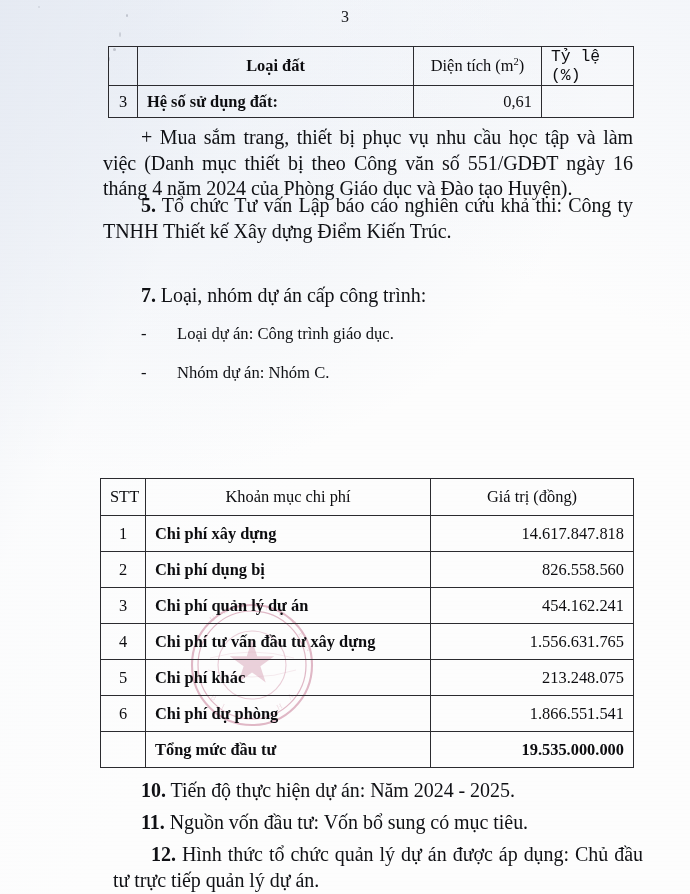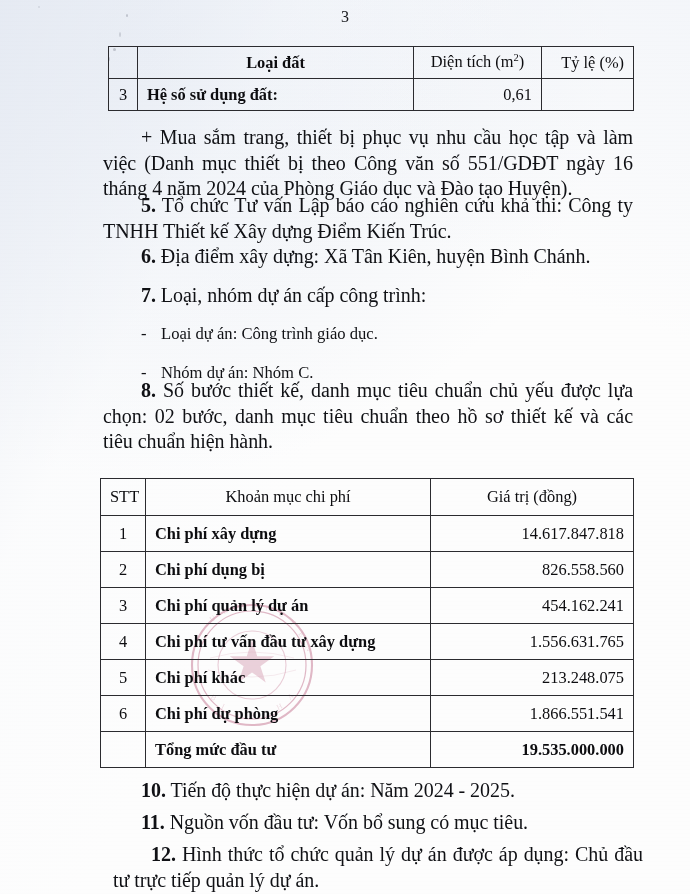--- a/index.html
+++ b/index.html
@@ -74,21 +74,21 @@
     line-height: 25.5px;
     color: #101115;
   }
   .bullet .dash {
     position: absolute;
     left: 0;
     top: 0;
   }
   .bullet .btxt {
     display: block;
-    margin-left: 20px;
+    margin-left: 36px;
   }
 
   
   table {
     position: absolute;
     border-collapse: collapse;
     table-layout: fixed;
     font-size: 16.4px;
     color: #0d0d10;
     background: transparent;
@@ -157,60 +157,54 @@
         <col class="k1">
         <col class="k2">
         <col class="k3">
         <col class="k4">
       </colgroup>
     <thead>
       <tr>
         <th class="c-stt"></th>
         <th class="c-name" style="text-align:center;">Loại đất</th>
         <th class="c-val" style="text-align:center;"><span>Diện tích (m</span><span class="sup">2</span><span>)</span></th>
-        <th class="c-val" style="text-align:right;">Tỷ lệ (%)</th>
+        <th class="c-val" style="text-align:left;font-family:Liberation Mono, monospace;">Tỷ lệ (%)</th>
       </tr>
     </thead>
     <tbody>
       <tr>
         <td class="c-stt">3</td>
         <td class="c-name">Hệ số sử dụng đất:</td>
         <td class="c-val">0,61</td>
         <td class="c-val"></td>
       </tr>
     </tbody>
   </table>
 
   <div class="para indent" style="left:103px; top:125px; width:530px;">+ Mua sắm trang, thiết bị phục vụ nhu cầu học tập và làm việc (Danh mục thiết bị theo Công văn số 551/GDĐT ngày 16 tháng 4 năm 2024 của Phòng Giáo dục và Đào tạo Huyện).</div>
 
   <div class="para indent" style="left:103px; top:193px; width:530px;">
     <b>5.</b><span> Tổ chức Tư vấn Lập báo cáo nghiên cứu khả thi: Công ty TNHH Thiết kế Xây dựng Điểm Kiến Trúc.</span>
   </div>
 
-  <div class="para indent" style="left:103px; top:244px; width:530px; text-align:left;">
-    <b>6.</b><span> Địa điểm xây dựng: Xã Tân Kiên, huyện Bình Chánh.</span>
-  </div>
 
   <div class="para indent" style="left:103px; top:283px; width:530px; text-align:left;">
     <b>7.</b><span> Loại, nhóm dự án cấp công trình:</span>
   </div>
 
   <div class="bullet" style="left:141px; top:321px; width:480px;">
     <span class="dash">-</span>
     <span class="btxt">Loại dự án: Công trình giáo dục.</span>
   </div>
 
   <div class="bullet" style="left:141px; top:360px; width:480px;">
     <span class="dash">-</span>
     <span class="btxt">Nhóm dự án: Nhóm C.</span>
   </div>
 
-  <div class="para indent" style="left:103px; top:378px; width:530px;">
-    <b>8.</b><span> Số bước thiết kế, danh mục tiêu chuẩn chủ yếu được lựa chọn: 02 bước, danh mục tiêu chuẩn theo hồ sơ thiết kế và các tiêu chuẩn hiện hành.</span>
-  </div>
 
 
   <svg id="stamp" viewBox="0 0 128 130">
     <g fill="none" stroke="#a8335c" stroke-width="2.1" opacity="0.85">
       <circle cx="64" cy="65" r="60"></circle>
       <circle cx="64" cy="65" r="54" stroke-width="1.2"></circle>
       <circle cx="64" cy="65" r="34" stroke-width="1.1" opacity="0.7"></circle>
     </g>
     <g fill="#a8335c" opacity="0.55">
       <path d="M64 40 l5.2 16.2 17 0 -13.8 10 5.3 16.3 -13.7-10.1 -13.7 10.1 5.3-16.3 -13.8-10 17 0z"></path>

